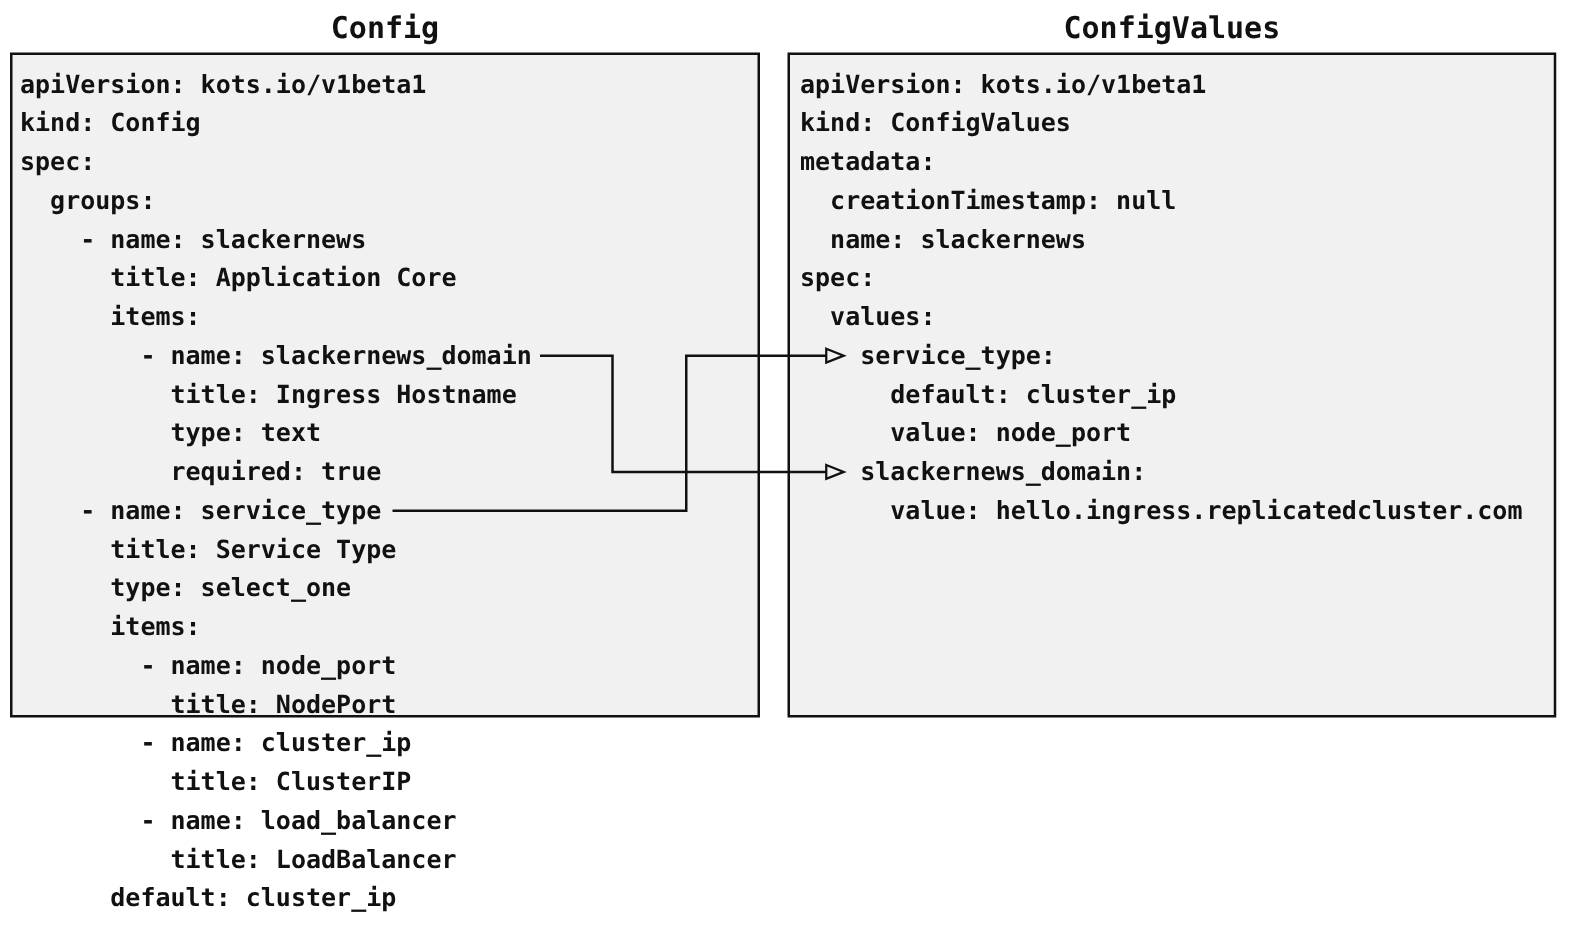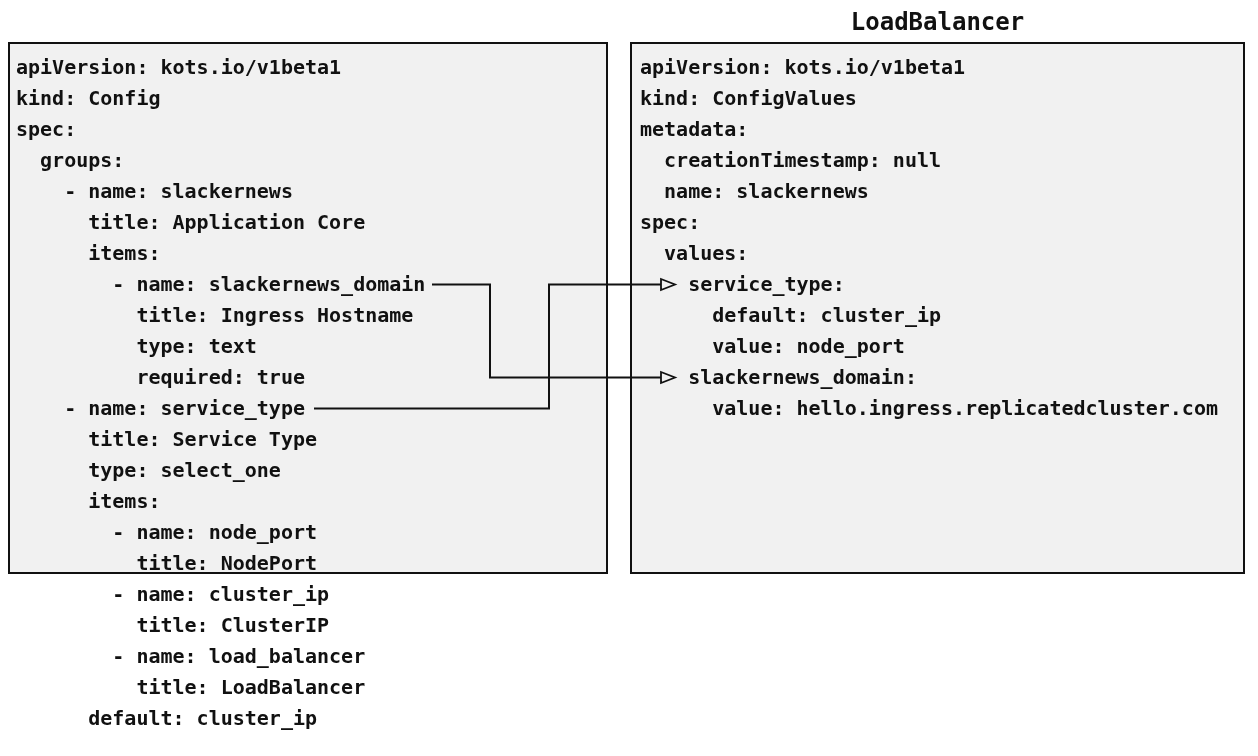--- a/index.html
+++ b/index.html
@@ -73,22 +73,23 @@
     stroke: var(--connector);
     stroke-width: 1.8;
     stroke-linejoin: miter;
   }
 </style>
 </head>
 <body>
 
 <div class="canvas">
 
+  <div class="panel-title left">Config</div>
 
-  <div class="panel-title right">LoadBalancer</div>
+  <div class="panel-title right">ConfigValues</div>
 
   <div class="panel left">
     <pre>apiVersion: kots.io/v1beta1
 kind: Config
 spec:
   groups:
     - name: slackernews
       title: Application Core
       items:
         - name: slackernews_domain

